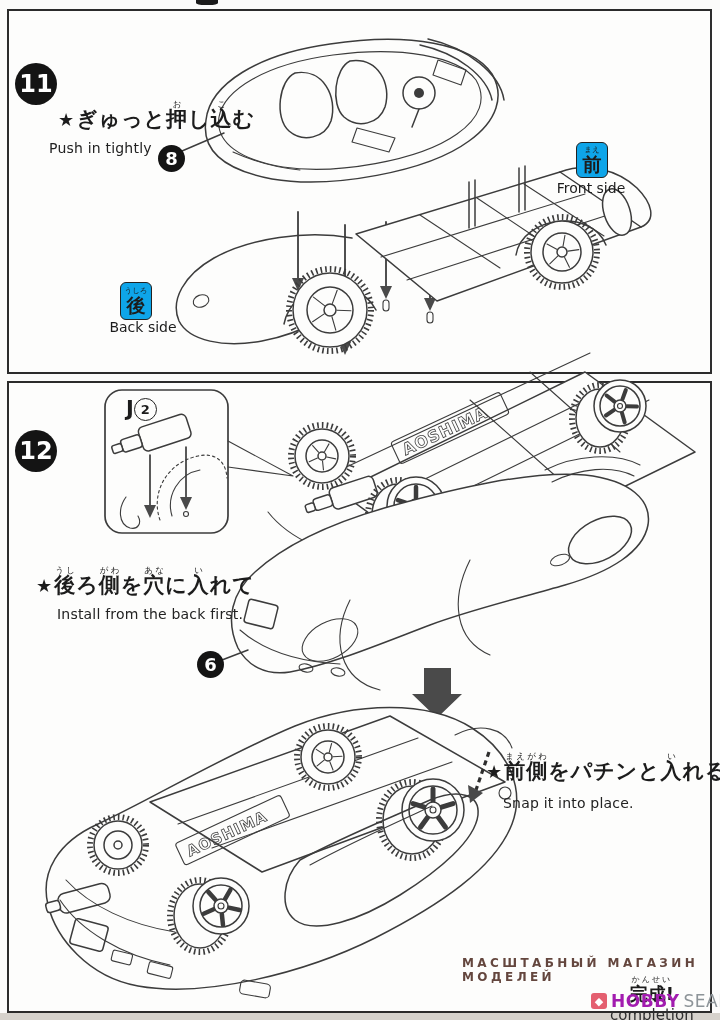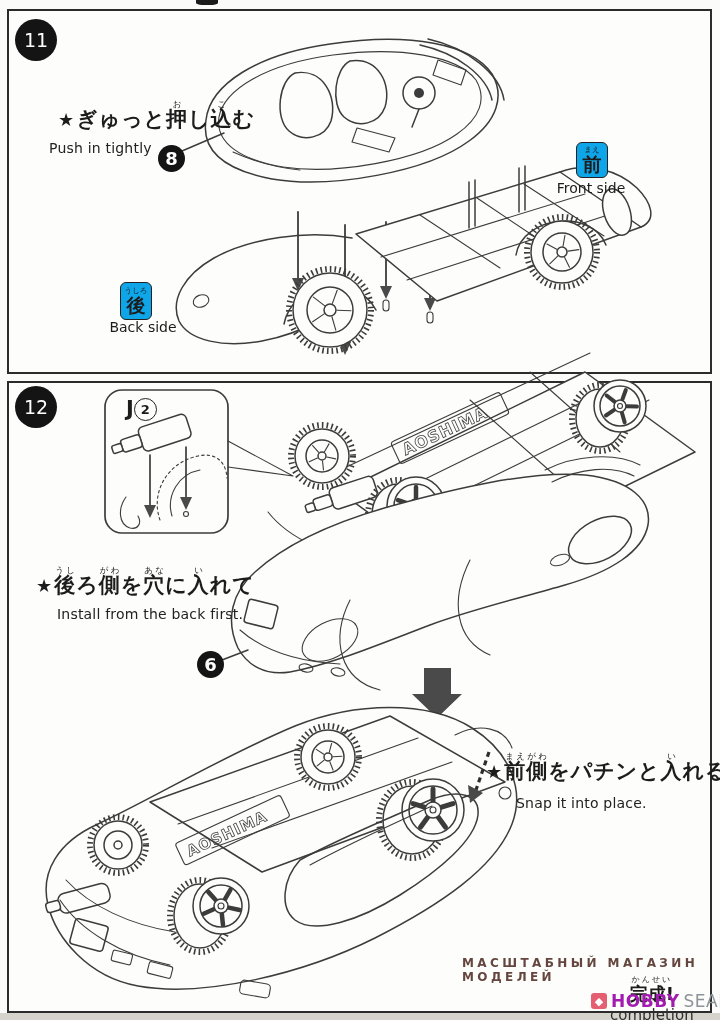--- a/index.html
+++ b/index.html
@@ -10,21 +10,21 @@
   #panel-step12{left:7px;top:381px;width:705px;height:632px;}
   .art{position:absolute;left:0;top:0;z-index:2;pointer-events:none;}
   .ln{fill:none;stroke:#3c3c3c;stroke-width:1.5;stroke-linejoin:round;stroke-linecap:round;}
   .thin{stroke-width:1.1;}
   .lnf{fill:#fdfdfc;stroke:#3c3c3c;stroke-width:1.5;stroke-linejoin:round;}
   .tread{fill:none;stroke:#3c3c3c;stroke-width:6;stroke-dasharray:1.6,3.1;}
   .fillg{fill:#4a4a4a;stroke:none;}
   .txt{position:absolute;z-index:3;white-space:nowrap;}
   .stepnum{position:absolute;z-index:3;width:42px;height:42px;border-radius:50%;background:#141414;
            color:#fff;display:flex;align-items:center;justify-content:center;
-           font-size:19px;font-weight:normal;}
+           font-size:24px;font-weight:bold;margin-top:44px;}
   .callout{position:absolute;z-index:3;width:27px;height:27px;border-radius:50%;background:#141414;
            color:#fff;display:flex;align-items:center;justify-content:center;
            font-size:18px;font-weight:bold;}
   .jp{font-size:21px;font-weight:bold;letter-spacing:1px;line-height:1;}
   .jp rt{font-size:8.5px;font-weight:normal;letter-spacing:0;}
   .jp ruby{ruby-position:over;}
   .star{font-size:18px;margin-right:1px;}
   .en{font-size:14px;font-weight:500;color:#222;letter-spacing:0.2px;}
   .kanjibox{position:absolute;z-index:3;border:1.6px solid #222;border-radius:6px;
             display:flex;flex-direction:column;align-items:center;justify-content:center;
@@ -360,21 +360,21 @@
   <div class="txt jp" style="left:36px;top:566px;">
     <span class="star">★</span><ruby><span>後</span><rt>うし</rt></ruby><span>ろ</span><ruby><span>側</span><rt>がわ</rt></ruby><span>を</span><ruby><span>穴</span><rt>あな</rt></ruby><span>に</span><ruby><span>入</span><rt>い</rt></ruby><span>れて</span>
   </div>
   <div class="txt en" style="left:57px;top:606px;">Install from the back first.</div>
 
   <div class="callout" style="left:197px;top:651px;">6</div>
 
   <div class="txt jp" style="left:486px;top:752px;">
     <span class="star">★</span><ruby><span>前側</span><rt>まえがわ</rt></ruby><span>をパチンと</span><ruby><span>入</span><rt>い</rt></ruby><span>れる</span>
   </div>
-  <div class="txt en" style="left:516px;top:795px;">Snap it into place.</div>
+  <div class="txt en" style="left:503px;top:795px;">Snap it into place.</div>
 
   <div id="completion-block">
     <div class="furi">かんせい</div>
     <div class="main"><span>完成</span><span>!</span></div>
     <div class="cap">completion</div>
   </div>
 
   <div id="watermark-sub" style="color: rgb(84, 51, 42);">МАСШТАБНЫЙ МАГАЗИН МОДЕЛЕЙ</div>
 
   <div id="hobbysearch">

